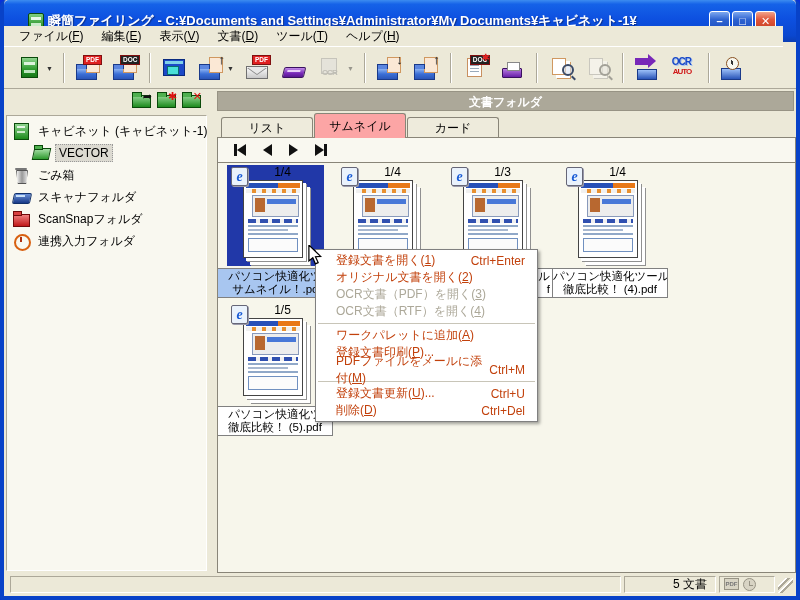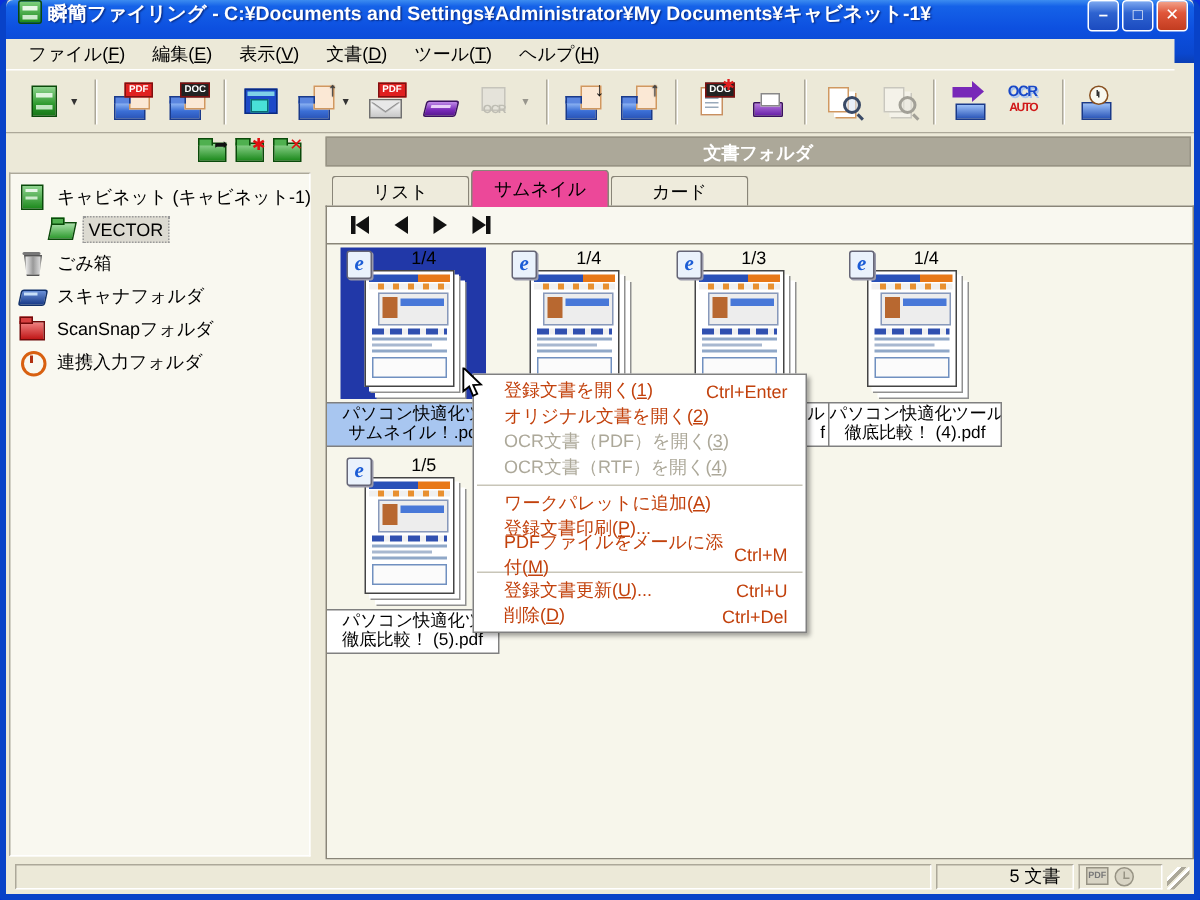--- a/index.html
+++ b/index.html
@@ -4,21 +4,21 @@
 <style>
   * { box-sizing: border-box; margin: 0; padding: 0; }
   html,body { width:800px; height:600px; overflow:hidden; }
   body { font-family:"Liberation Sans","DejaVu Sans",sans-serif; font-size:12px; background:#0831D9; position:relative; }
 
   
   #win { position:absolute; inset:0; border:4px solid #0842C8; border-top:none;
          background:#ECE9D8; border-radius:6px 6px 2px 2px; }
   #titlebar { position:absolute; left:0; right:0; top:0; height:42px;
      background:linear-gradient(180deg,#3C8CF0 0%,#1562E8 10%,#0D50E0 45%,#0A47CF 85%,#0B3EB4 100%);
-     border-radius:5px 5px 0 0; display:flex; padding:0 4px; color:#fff; }
+     border-radius:5px 5px 0 0; display:flex; align-items:center; padding:0 20px; color:#fff; }
   #title-icon { width:16px; height:16px; margin:0 4px; background:linear-gradient(180deg,#7FD07F,#1D8A1D);
      border:1px solid #0A4A0A; border-radius:2px; position:relative; flex:0 0 auto; }
   #title-icon::before { content:''; position:absolute; left:2px; right:2px; top:3px; height:3px; background:#E8F8E8; }
   #title-icon::after  { content:''; position:absolute; left:2px; right:2px; top:9px; height:3px; background:#CBEACB; }
   #title-text { font-weight:bold; font-size:13px; text-shadow:1px 1px 1px #0A2F8C; white-space:nowrap; overflow:hidden; flex:1; }
   .winbtn { width:21px; height:21px; margin-left:2px; border:1px solid #fff; border-radius:3px;
      background:linear-gradient(180deg,#7DA8F0,#2E63D0 40%,#1B4BC0); color:#fff; font-size:11px; line-height:19px;
      text-align:center; font-weight:bold; flex:0 0 auto; }
   .winbtn.close { background:linear-gradient(180deg,#F2A48C,#E0563A 40%,#C23C20); }
 
@@ -130,21 +130,21 @@
   .i-input-folder::after { content:''; position:absolute; left:7px; top:4px; width:2px; height:5px; background:#B03010; }
   #splitter { position:absolute; left:207px; top:89px; width:6px; bottom:23px; background:#ECE9D8; }
 
   
   #right { position:absolute; left:213px; top:89px; right:0; bottom:23px; background:#ECE9D8; display:flex; flex-direction:column; }
   #folder-header { height:20px; margin:2px 2px 0 0; background:#ACA899; color:#fff; font-weight:bold;
       text-align:center; line-height:20px; border:1px solid #979384; }
   #tabs { display:flex; align-items:flex-end; height:25px; padding-left:4px; margin-top:2px; }
   .tab { width:92px; height:21px; line-height:20px; text-align:center; border:1px solid #898578; border-bottom:none;
       border-radius:3px 3px 0 0; background:#EEEBDC; margin-right:1px; position:relative; }
-  .tab.active { height:25px; line-height:24px; background:#ec4899; z-index:2; font-weight:normal; }
+  .tab.active { height:25px; line-height:24px; background:#fca5a5; z-index:2; font-weight:normal; }
   #navrow { height:25px; background:#F9F8F0; border:1px solid #898578; border-bottom:none; margin-top:-1px;
       display:flex; align-items:center; gap:17px; padding-left:16px; position:relative; z-index:1; }
   .navbtn { display:flex; align-items:center; height:14px; }
   .tri { width:0; height:0; border-top:6px solid transparent; border-bottom:6px solid transparent; }
   .tri.left  { border-right:9px solid #111; }
   .tri.right { border-left:9px solid #111; }
   .vbar { width:3px; height:12px; background:#111; }
 
   #content { flex:1; position:relative; background:#F7F6EB; border:1px solid #898578; overflow:hidden; }
 

